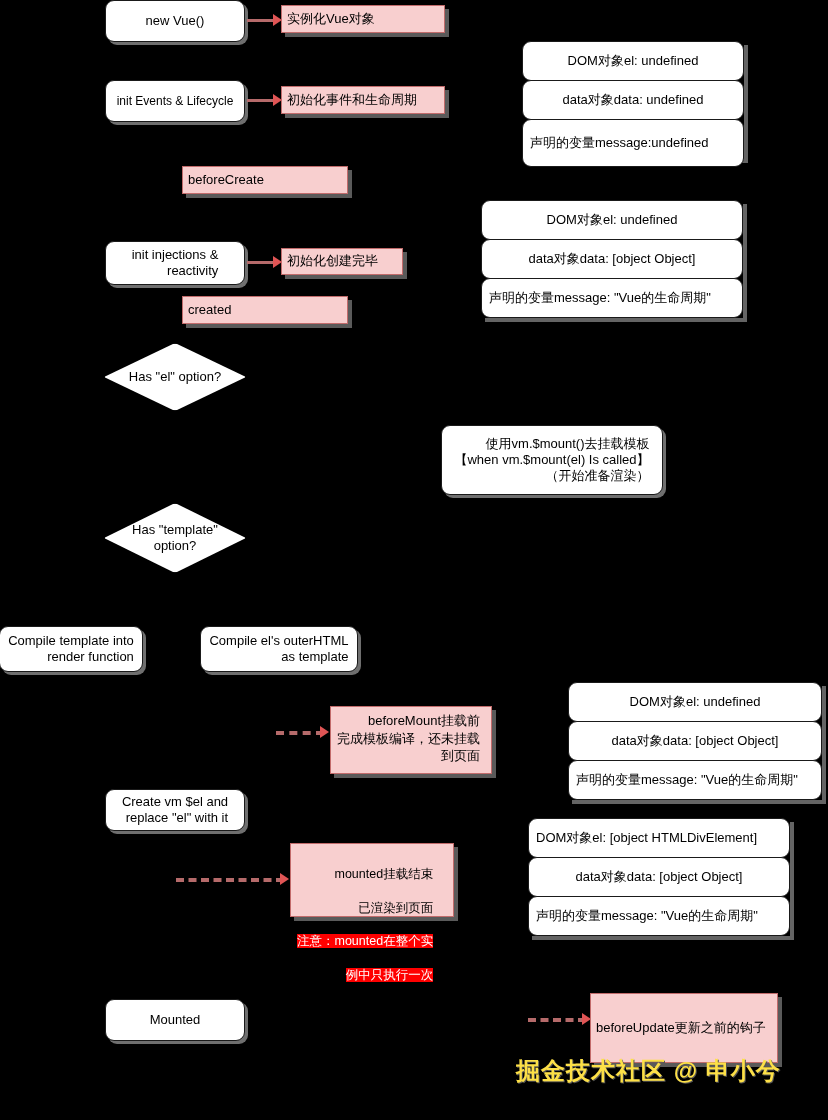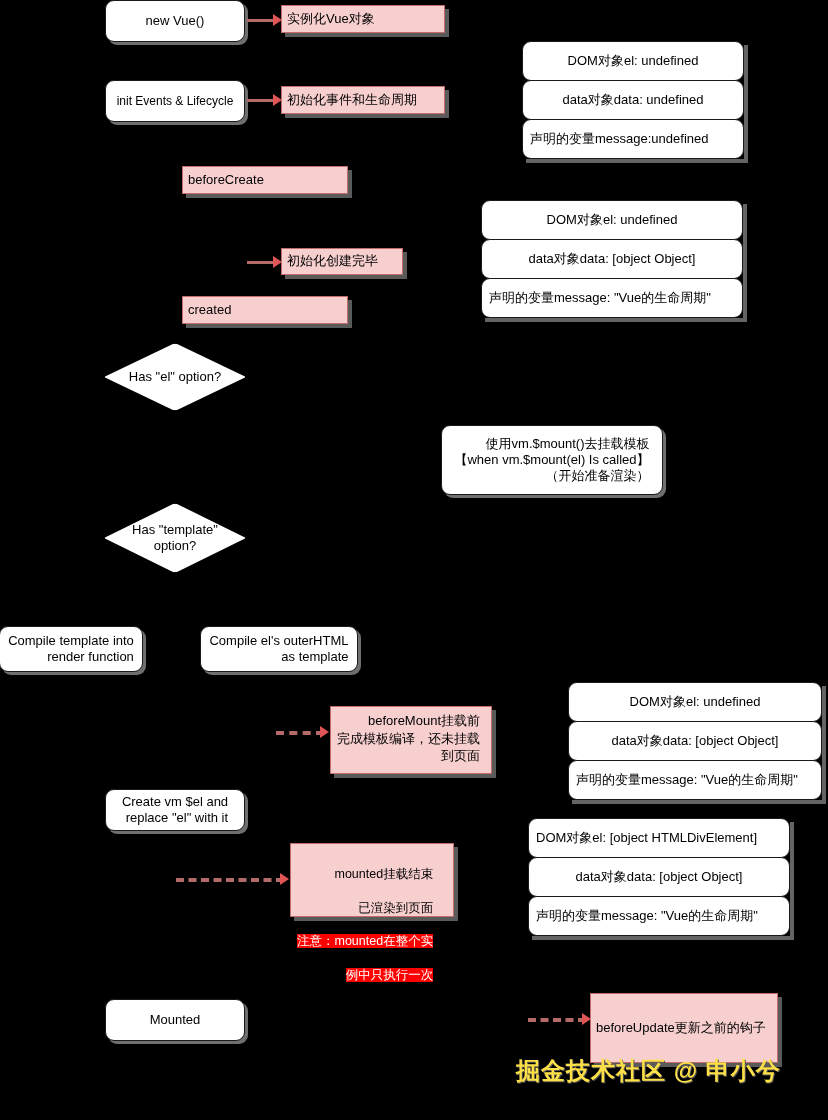--- a/index.html
+++ b/index.html
@@ -158,21 +158,21 @@
     <span>实例化Vue对象</span>
   </div>
 
   <div class="stack" style="left:522px; top:41px; width:222px; height:118px;">
     <div class="row" style="height:40px;">
         <span>DOM对象el: undefined</span>
       </div>
     <div class="row" style="height:40px;">
         <span>data对象data: undefined</span>
       </div>
-    <div class="row lead" style="height:40px;">
+    <div class="row lead" style="height:48px;">
         <span>声明的变量message:undefined</span>
       </div>
   </div>
 
   <div class="node proc" style="left:105px; top:80px; width:140px; height:42px; font-size:12px;">
     <span>init Events &amp; Lifecycle</span>
   </div>
   <div class="conn" style="left:247px; top:99px; width:30px;"></div>
   <div class="arrowhead" style="left:273px; top:94px;"></div>
   <div class="node note left" style="left:281px; top:86px; width:164px; height:28px;">
@@ -188,20 +188,24 @@
         <span>DOM对象el: undefined</span>
       </div>
     <div class="row" style="height:40px;">
         <span>data对象data: [object Object]</span>
       </div>
     <div class="row lead" style="height:40px;">
         <span>声明的变量message: "Vue的生命周期"</span>
       </div>
   </div>
 
+  <div class="node proc" style="left:105px; top:241px; width:140px; height:44px;">
+    <span>init injections &amp;
+reactivity</span>
+  </div>
   <div class="conn" style="left:247px; top:261px; width:30px;"></div>
   <div class="arrowhead" style="left:273px; top:256px;"></div>
   <div class="node note left" style="left:281px; top:248px; width:122px; height:27px;">
     <span>初始化创建完毕</span>
   </div>
 
   <div class="node note left" style="left:182px; top:296px; width:166px; height:28px;">
     <span>created</span>
   </div>
 

